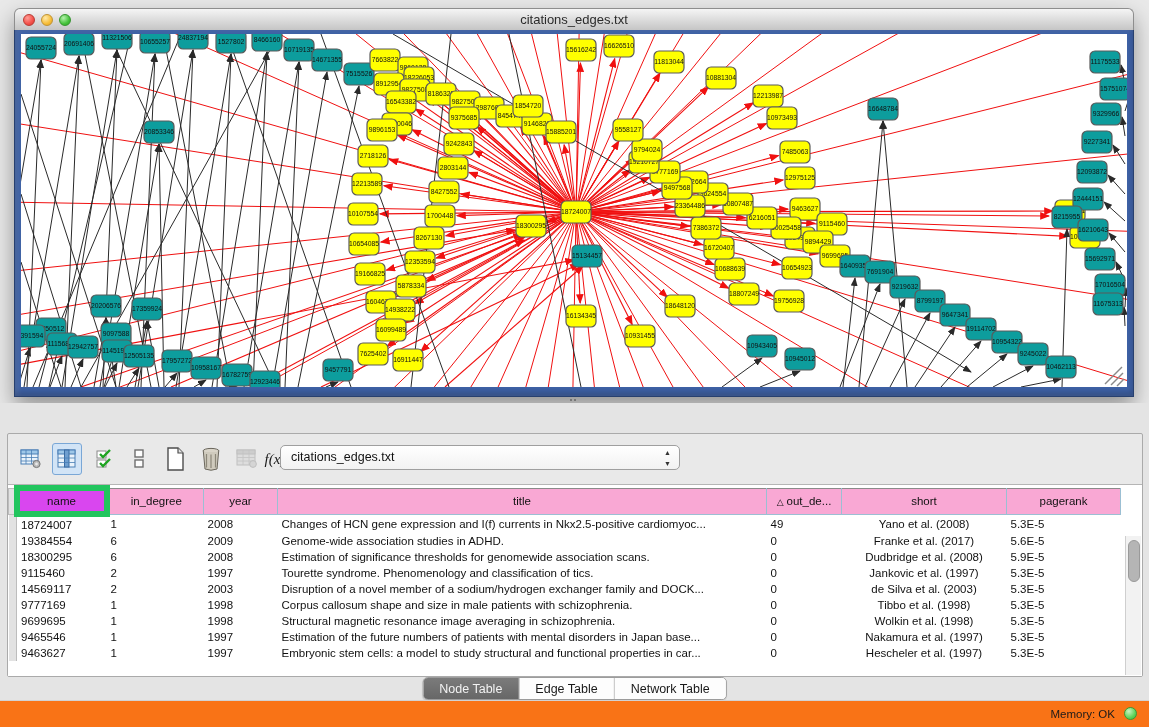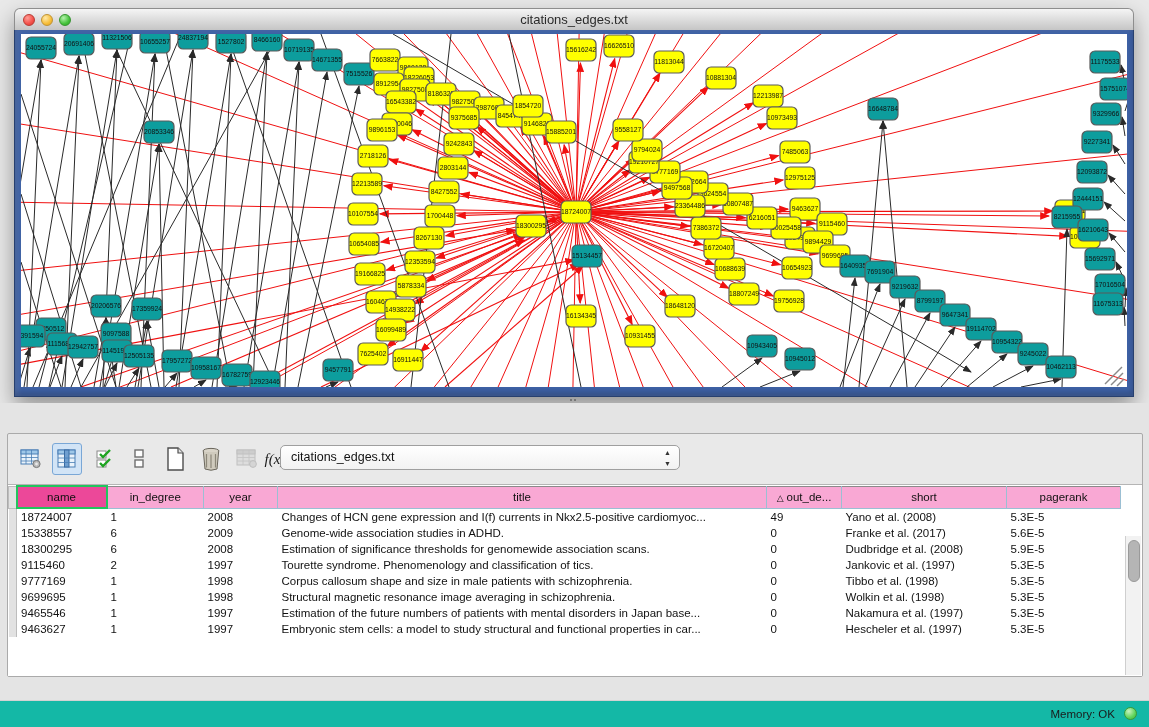--- a/index.html
+++ b/index.html
@@ -47,41 +47,41 @@
   .combo{position:absolute;left:272px;top:11px;width:400px;height:25px;background:linear-gradient(#ffffff,#f2f2f2);
          border:1px solid #9f9f9f;border-radius:5px;box-sizing:border-box;cursor:pointer;}
   .combo-text{position:absolute;left:10px;top:4px;font-size:12.5px;color:#111;}
   .combo-arrows{position:absolute;right:8px;top:1px;font-size:7px;color:#333;line-height:11px;text-align:center;}
 
   .grid-wrap{position:absolute;left:0;top:50px;right:0;bottom:0;background:#fff;border-top:1px solid #b5b5b5;}
   table.grid{border-collapse:collapse;table-layout:fixed;width:1112px;font-size:11.5px;color:#111;}
   .grid th{height:20px;font-weight:normal;background:#f9a8d4;border:1px solid #9bbfd3;border-top:1px solid #8a8a8a;
            padding:0;text-align:center;overflow:hidden;white-space:nowrap;cursor:pointer;position:relative;}
   .grid th.gutter{background:#e2e2e2;border:1px solid #bdbdbd;cursor:default;}
-  .grid th.namehdr{background:#ec4899;border:2px solid #22c55e;}
+  .grid th.namehdr{background:#d946ef;border:6px solid #22c55e;}
   .grid td{height:16px;padding:0 4px;overflow:hidden;white-space:nowrap;cursor:default;}
   .grid td.gutter{background:#e2e2e2;border-right:1px solid #bdbdbd;}
-  .grid td.c-center{}
+  .grid td.c-center{text-align:center;}
   .sortglyph{font-size:9px;margin-right:3px;}
 
   .vscroll{position:absolute;right:1px;top:51px;width:15px;bottom:1px;background:#f2f2f2;border-left:1px solid #cfcfcf;}
   .vthumb{position:absolute;left:2px;top:4px;width:10px;height:40px;border-radius:6px;background:#b5b5b5;
           border:1px solid #9a9a9a;cursor:pointer;}
 
   
   .tabs-strip{position:absolute;left:0;top:272px;width:100%;height:25px;}
   .seg{position:absolute;left:50%;transform:translateX(-50%);top:1px;height:21px;display:flex;
        border:1px solid #9c9c9c;border-radius:5px;overflow:hidden;background:#fff;box-shadow:0 1px 1px rgba(0,0,0,.12);}
   .seg button{border:none;background:#fdfdfd;font-family:"Liberation Sans",sans-serif;font-size:12.5px;color:#1a1a1a;
               padding:0 16px;height:21px;cursor:pointer;border-right:1px solid #b9b9b9;}
   .seg button:last-child{border-right:none;}
   .seg button.active{background:linear-gradient(#7b7b7b,#676767);color:#f2f2f2;}
 
   
-  .statusbar{position:absolute;left:0;top:700px;width:1149px;height:27px;background:#14b8a6;border-top:1px solid #d2d2d2;}
+  .statusbar{position:absolute;left:0;top:700px;width:1149px;height:27px;background:#f97316;border-top:1px solid #d2d2d2;}
   .mem-label{position:absolute;right:34px;top:7px;font-size:11.5px;color:#1a1a1a;}
   .mem-dot{position:absolute;right:12px;top:6px;width:13px;height:13px;border-radius:50%;
            background:radial-gradient(circle at 35% 30%,#c9f3c0,#5fd45b 60%,#3db23a);border:1px solid #3a9a37;box-sizing:border-box;}
 </style>
 </head>
 <body>
 
 <div class="net-window">
   <div class="titlebar">
     <span class="traffic t-red"></span>
@@ -882,21 +882,21 @@
               <td>18724007</td>
               <td>1</td>
               <td>2008</td>
               <td>Changes of HCN gene expression and I(f) currents in Nkx2.5-positive cardiomyoc...</td>
               <td>49</td>
               <td class="c-center">Yano et al. (2008)</td>
               <td>5.3E-5</td>
             </tr>
             <tr>
               <td class="gutter"></td>
-              <td>15338557</td>
+              <td>19384554</td>
               <td>6</td>
               <td>2009</td>
               <td>Genome-wide association studies in ADHD.</td>
               <td>0</td>
               <td class="c-center">Franke et al. (2017)</td>
               <td>5.6E-5</td>
             </tr>
             <tr>
               <td class="gutter"></td>
               <td>18300295</td>
@@ -908,20 +908,30 @@
               <td>5.9E-5</td>
             </tr>
             <tr>
               <td class="gutter"></td>
               <td>9115460</td>
               <td>2</td>
               <td>1997</td>
               <td>Tourette syndrome. Phenomenology and classification of tics.</td>
               <td>0</td>
               <td class="c-center">Jankovic et al. (1997)</td>
+              <td>5.3E-5</td>
+            </tr>
+            <tr>
+              <td class="gutter"></td>
+              <td>14569117</td>
+              <td>2</td>
+              <td>2003</td>
+              <td>Disruption of a novel member of a sodium/hydrogen exchanger family and DOCK...</td>
+              <td>0</td>
+              <td class="c-center">de Silva et al. (2003)</td>
               <td>5.3E-5</td>
             </tr>
             <tr>
               <td class="gutter"></td>
               <td>9777169</td>
               <td>1</td>
               <td>1998</td>
               <td>Corpus callosum shape and size in male patients with schizophrenia.</td>
               <td>0</td>
               <td class="c-center">Tibbo et al. (1998)</td>
@@ -960,18 +970,23 @@
           </tbody>
       </table>
       <div class="vscroll">
         <div class="vthumb"></div>
       </div>
     </div>
 
     <div class="tabs-strip" style="position:absolute;left:0;bottom:-29px;width:100%;"></div>
   </div>
 
+  <div class="seg" style="top:274px">
+      <button class="active">Node Table</button>
+      <button>Edge Table</button>
+      <button>Network Table</button>
+    </div>
 </div>
 
 <div class="statusbar">
   <span class="mem-label">Memory: OK</span>
   <span class="mem-dot"></span>
 </div>
 
 </body></html>

